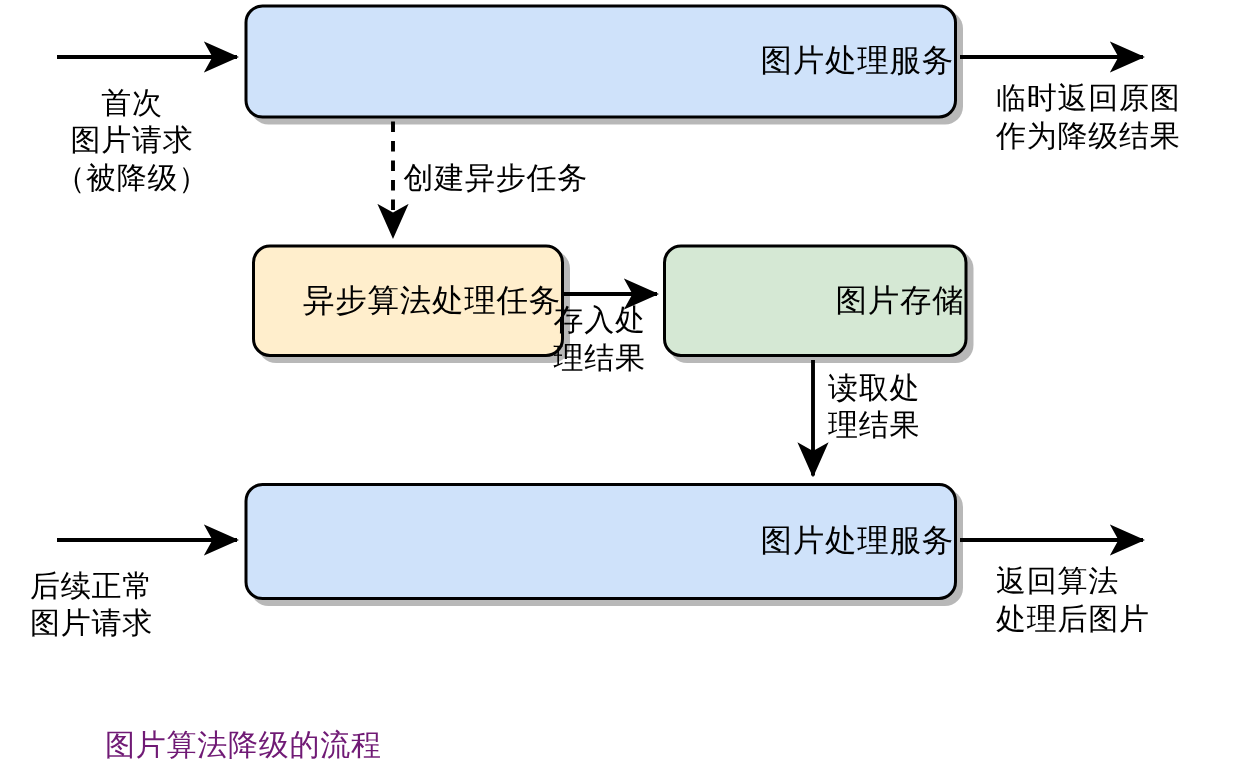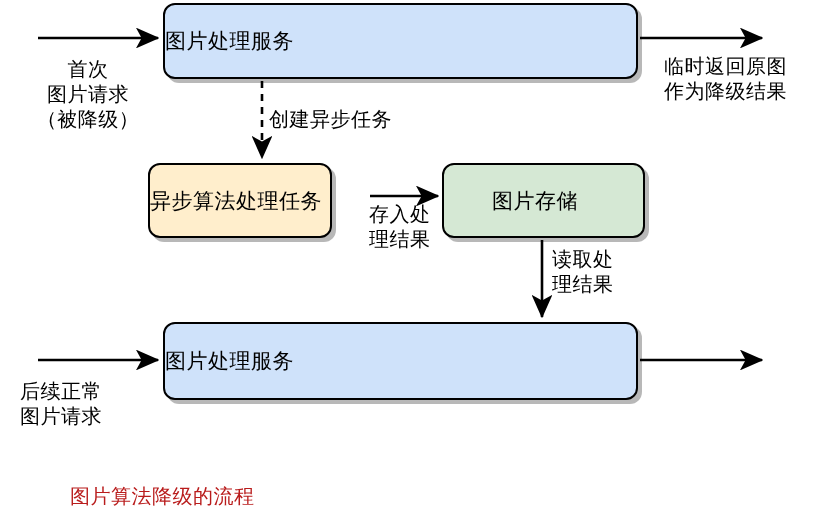--- a/index.html
+++ b/index.html
@@ -15,21 +15,21 @@
     font-family: "Liberation Sans", "DejaVu Sans", sans-serif;
     overflow: hidden;
   }
   .node {
     position: absolute;
     box-sizing: border-box;
     border: 2px solid #000000;
     border-radius: 12px;
     display: flex;
     align-items: center;
-    justify-content: flex-start;
+    justify-content: flex-end;
     color: #000000;
     font-size: 21px;
     line-height: 1.2;
     letter-spacing: 0.5px;
     box-shadow: 4px 4px 0 rgba(0,0,0,0.28);
     white-space: nowrap;
   }
   .node-blue  { background: #cfe2fa; }
   .node-amber { background: #ffeecc; }
   .node-green { background: #d5e8d4; }
@@ -38,21 +38,21 @@
     position: absolute;
     color: #000000;
     font-size: 20px;
     line-height: 1.25;
     white-space: pre;
     letter-spacing: 0.5px;
     font-family: Liberation Mono, monospace;
   }
   .caption {
     position: absolute;
-    color: #b91c1c;
+    color: #701a75;
     font-size: 20px;
     letter-spacing: 0.5px;
     white-space: nowrap;
   }
   svg.wires {
     position: absolute;
     left: 0;
     top: 0;
     width: 822px;
     height: 522px;
@@ -99,21 +99,21 @@
 
     <g>
       <line class="ln" x1="640" y1="360" x2="762" y2="360" marker-end="url(#arrowhead)"></line>
     </g>
   </svg>
 
   <div class="node node-blue" style="left:163px; top:3px; width:475px; height:76px;">
     <span>图片处理服务</span>
   </div>
 
-  <div class="node node-amber" style="left:148px; top:163px; width:184px; height:75px;">
+  <div class="node node-amber" style="left:168px; top:163px; width:208px; height:75px;">
     <span>异步算法处理任务</span>
   </div>
 
   <div class="node node-green" style="left:442px; top:163px; width:203px; height:75px;padding-left:48px;">
     <span>图片存储</span>
   </div>
 
   <div class="node node-blue" style="left:163px; top:322px; width:475px; height:78px;">
     <span>图片处理服务</span>
   </div>
@@ -129,16 +129,18 @@
 
   <div class="edge-label" style="left:369px; top:203px; text-align:left;">存入处
 理结果</div>
 
   <div class="edge-label" style="left:552px; top:248px; text-align:left;">读取处
 理结果</div>
 
   <div class="edge-label" style="left:20px; top:380px; width:136px; ">后续正常
 图片请求</div>
 
+  <div class="edge-label" style="left:664px; top:377px; text-align:left;">返回算法
+处理后图片</div>
 
   <div class="caption" style="left:70px; top:483px;">图片算法降级的流程</div>
 
 </div>
 
 </body></html>

